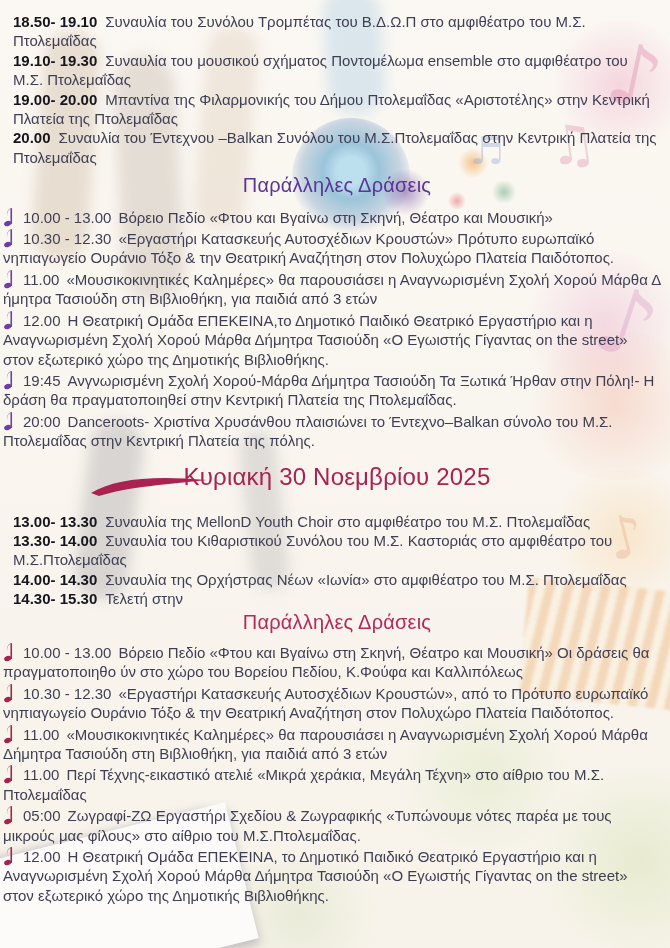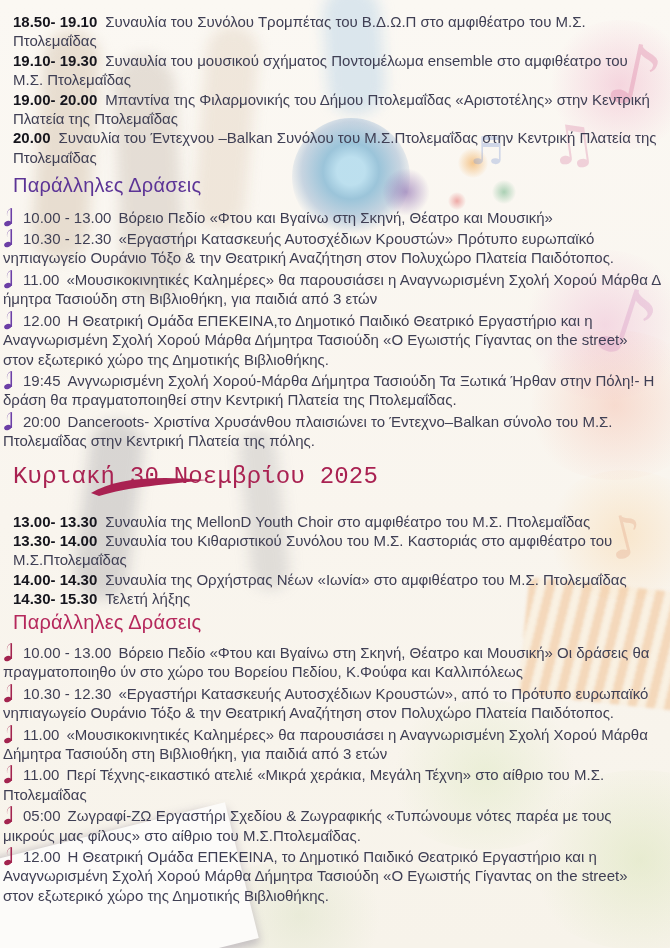--- a/index.html
+++ b/index.html
@@ -47,25 +47,25 @@
   .dn2{right:74px;top:118px;font-size:54px;color:rgba(215,120,160,.30);transform:rotate(-8deg);}
   .dn3{right:14px;top:278px;font-size:92px;color:rgba(205,125,185,.26);transform:rotate(18deg);}
   .dn4{left:470px;top:132px;font-size:38px;color:rgba(120,150,210,.32);}
   .dn5{right:26px;top:508px;font-size:58px;color:rgba(222,150,118,.28);transform:rotate(-14deg);}
   
   .content{position:absolute;inset:0;padding:12px 9px 0 13px;font-size:15px;line-height:19.4px;}
   p{margin:0;}
   .time{font-weight:700;color:var(--time-text,#15151d);margin-right:8px;}
   .desc{color:var(--body-text,#3f3f54);}
   .plain-line{color:var(--body-text,#3f3f54);}
-  h2{font-weight:400;margin:0;}
+  h2{font-weight:400;text-align:center;margin:0;}
   .h-parallel{font-size:20px;letter-spacing:.2px;}
   .h-parallel.first{color:var(--purple,#5c3496);margin:9px 0 10px;}
   .h-parallel.second{color:var(--crimson2,#b5285c);margin:4px 0 9px;}
-  .sunday{position:relative;height:32px;margin:16px 0 13px;font-family:Liberation Mono, monospace;}
+  .sunday{position:relative;height:32px;margin:16px 0 13px;}
   .sunday h2{font-size:24px;color:var(--crimson,#a92252);letter-spacing:.2px;}
   .brush{position:absolute;left:76px;top:7px;width:120px;height:24px;}
   .bullets p{margin-left:-10px;}
   .note-icon{display:inline-block;width:13px;height:21px;vertical-align:-4px;margin-right:7px;}
   .bullets .btime{margin-right:7px;margin-top:16px;}
   .purple-notes .note-icon{color:var(--note-purple,#6c3fa6);}
   .crimson-notes .note-icon{color:var(--note-crimson,#a3244f);}
 </style>
 </head>
 <body>
@@ -164,21 +164,21 @@
     </div>
 
     <div class="sched">
 
         <p class="sched-item"><b class="time">13.00- 13.30</b><span class="desc">Συναυλία της MellonD Youth Choir στο αμφιθέατρο του Μ.Σ. Πτολεμαΐδας</span></p>
 
         <p class="sched-item"><b class="time">13.30- 14.00</b><span class="desc">Συναυλία του Κιθαριστικού Συνόλου του Μ.Σ. Καστοριάς  στο αμφιθέατρο του Μ.Σ.Πτολεμαΐδας</span></p>
 
         <p class="sched-item"><b class="time">14.00- 14.30</b><span class="desc">Συναυλία της Ορχήστρας Νέων «Ιωνία» στο αμφιθέατρο του Μ.Σ. Πτολεμαΐδας</span></p>
 
-        <p class="sched-item"><b class="time">14.30- 15.30</b><span class="desc">Τελετή λήξης</span></p>
+        <p class="sched-item"><b class="time">14.30- 15.30</b><span class="desc">Τελετή στην</span></p>
       </div>
 
 
     <h2 class="h-parallel second">Παράλληλες Δράσεις</h2>
 
     <div class="bullets crimson-notes">
 
         <p class="bullet-item"><span class="note-icon"><svg viewBox="0 0 14 24" width="13" height="21" aria-hidden="true">
               <ellipse cx="5" cy="20" rx="4.2" ry="3" fill="currentColor" transform="rotate(-18 5 20)"></ellipse>
               <rect x="8.1" y="2.5" width="1.8" height="18" fill="currentColor"></rect>

